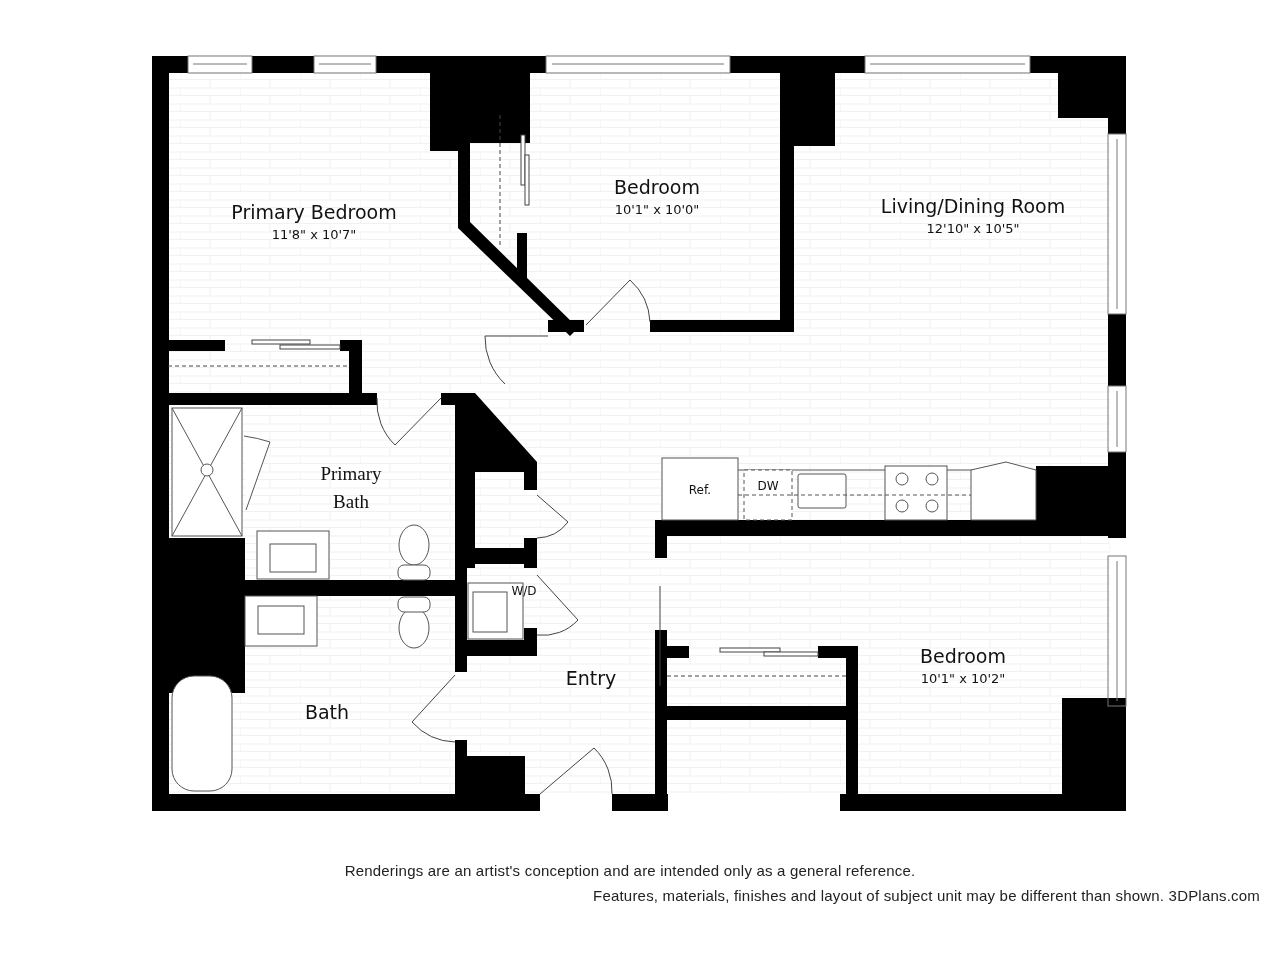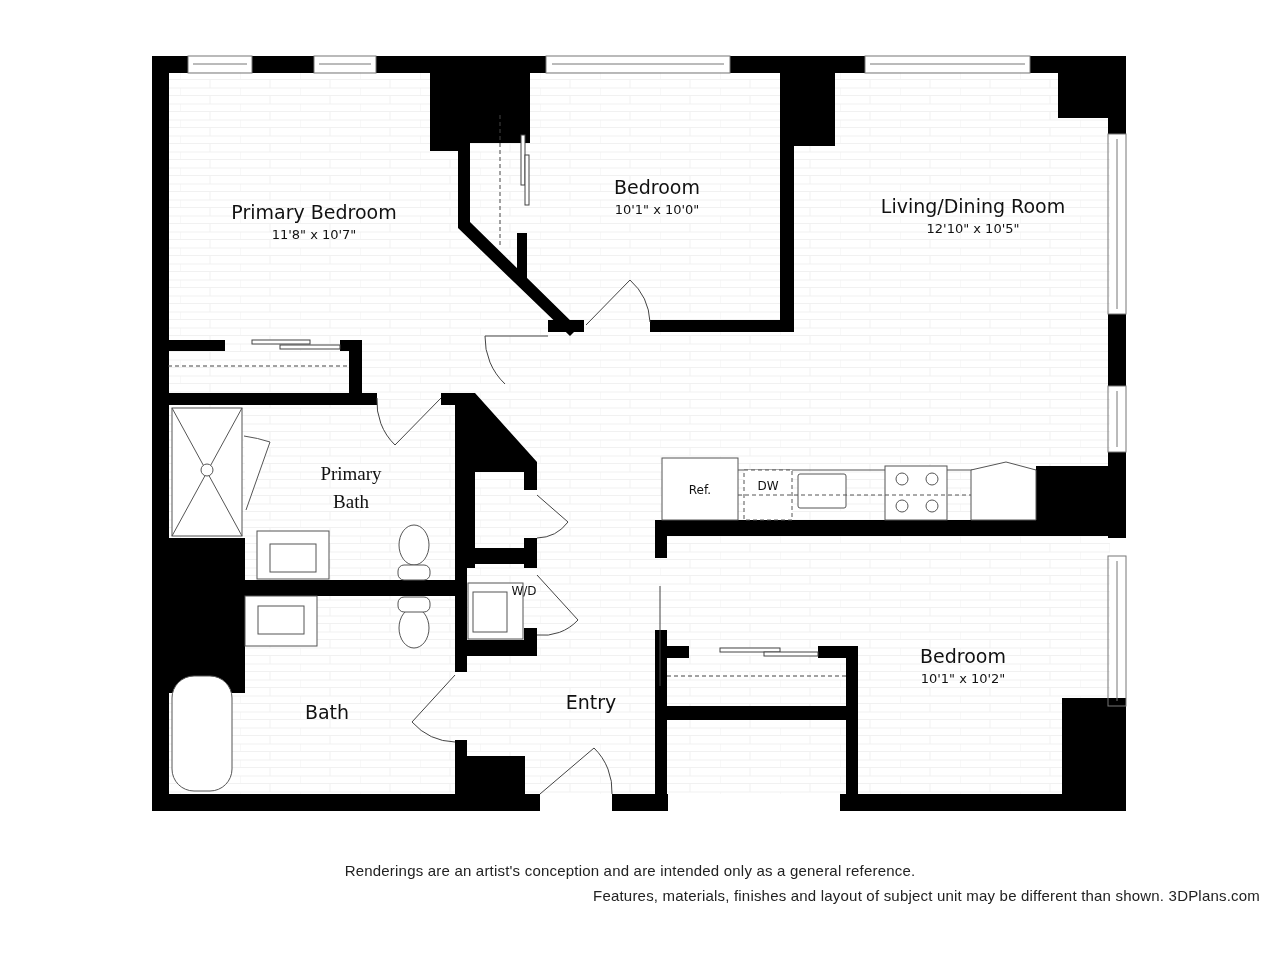--- a/index.html
+++ b/index.html
@@ -181,21 +181,21 @@
   <div class="room-name">Living/Dining Room</div>
   <div class="room-dim">12'10" x 10'5"</div>
 </div>
 <div class="label" style="left:351px; top:462px;font-family:Liberation Serif, serif;">
   <div class="room-name">Primary</div>
   <div class="room-name" style="margin-top:4px;">Bath</div>
 </div>
 <div class="label" style="left:327px; top:700px;">
   <div class="room-name">Bath</div>
 </div>
-<div class="label" style="left:591px; top:690px;">
+<div class="label" style="left:591px; top:666px;">
   <div class="room-name">Entry</div>
 </div>
 <div class="label" style="left:963px; top:644px;">
   <div class="room-name">Bedroom</div>
   <div class="room-dim">10'1" x 10'2"</div>
 </div>
 
 <div class="fixture" style="left:700px; top:490px;">Ref.</div>
 <div class="fixture" style="left:768px; top:486px;">DW</div>
 <div class="fixture" style="left:488px; top:591px;margin-left:36px;">W/D</div>

